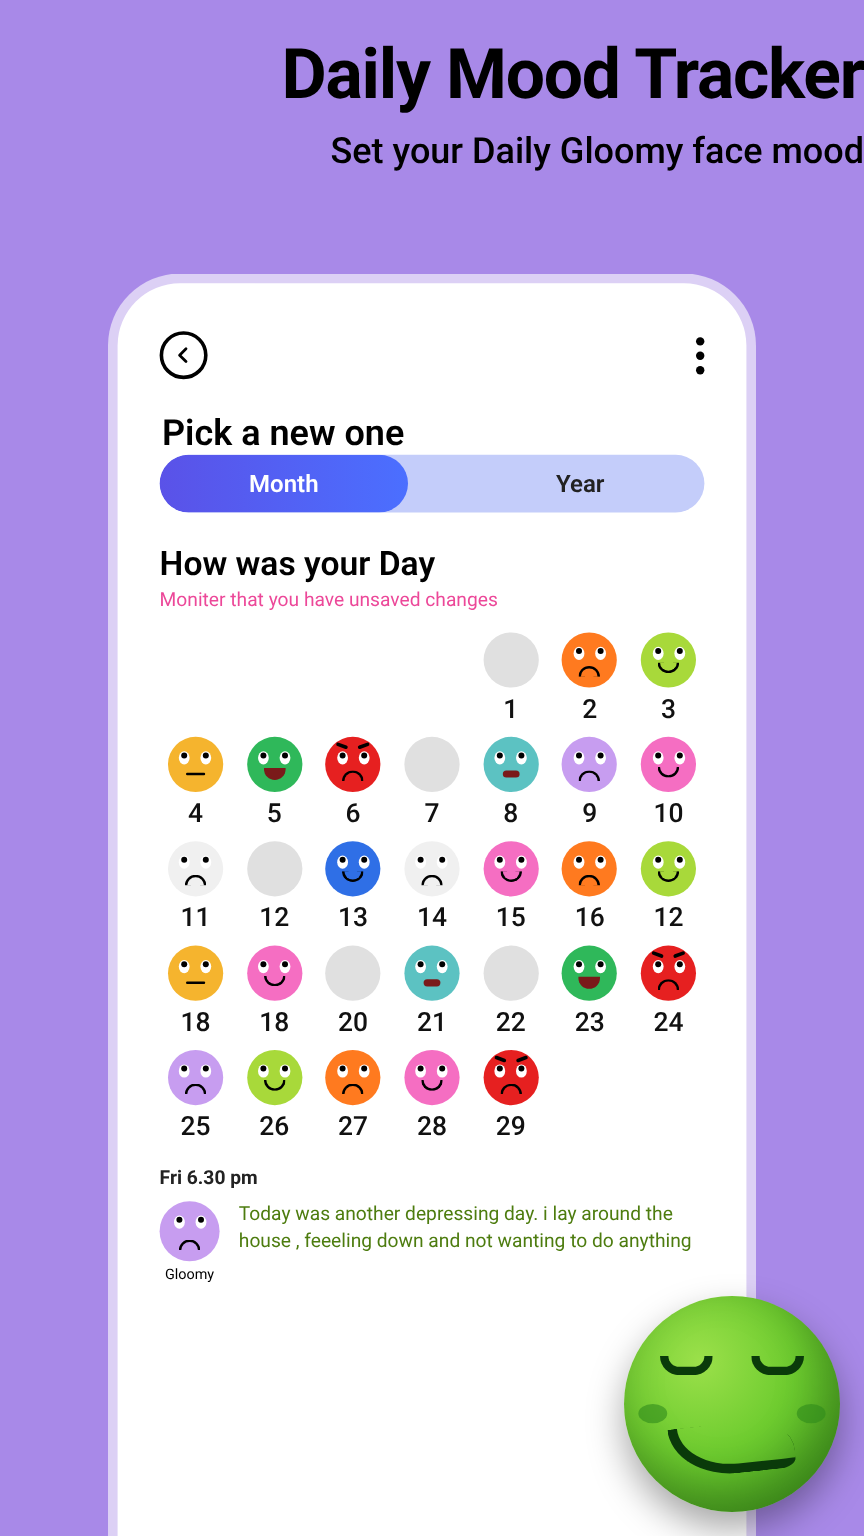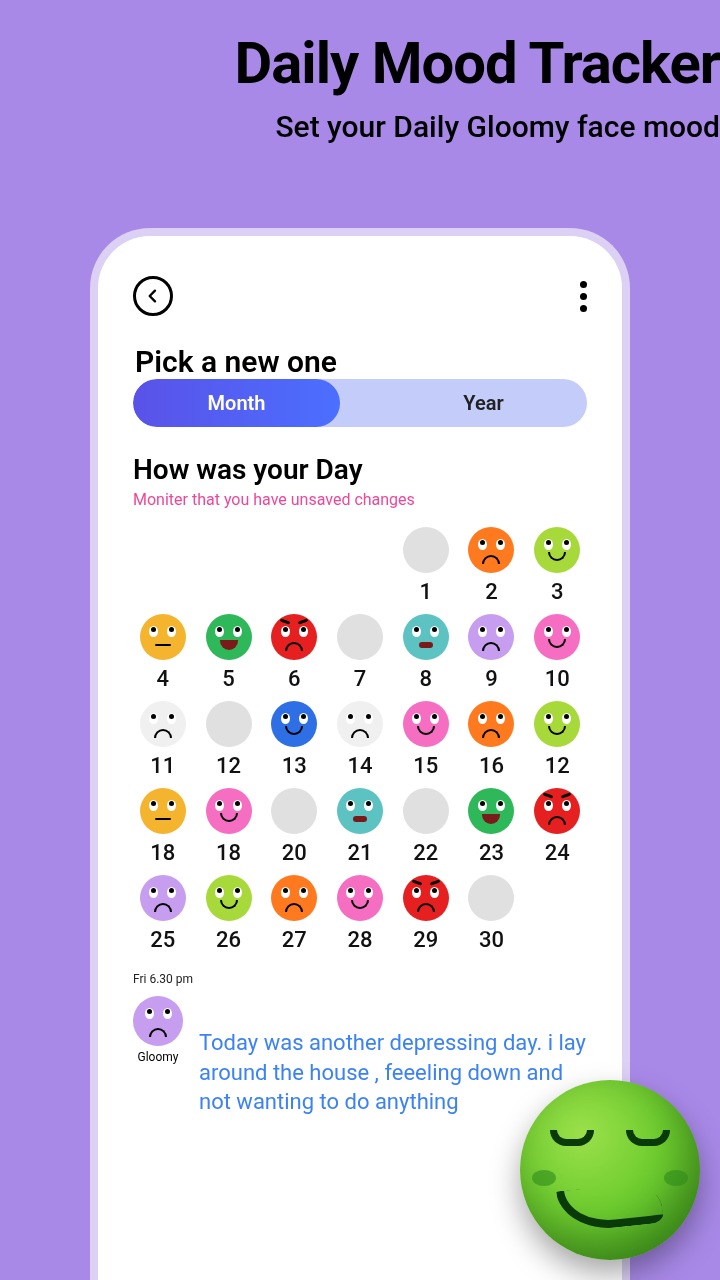--- a/index.html
+++ b/index.html
@@ -181,22 +181,22 @@
   .face-amber { background: #f5b42e; }
   .face-green { background: #2fb85a; }
   .face-red { background: #e62020; }
   .face-teal { background: #5cc2c2; }
   .face-lilac { background: #c79df0; }
   .face-pink { background: #f56ec2; }
   .face-white { background: #f0f0f0; }
   .face-blue { background: #2f6fe6; }
 
   .entry-time {
-    font-size: 12px;
-    font-weight: 400;
+    font-size: 16px;
+    font-weight: 700;
     color: #222;
     margin-top: 20px;
   }
   .entry {
     display: flex;
     gap: 16px;
     margin-top: 10px;
     align-items: flex-start;
   }
   .entry-face-wrap {
@@ -206,24 +206,23 @@
     width: 50px; height: 50px; border-radius: 50%;
     background: #c79df0;
     position: relative;
   }
   .entry-label {
     font-size: 12px;
     margin-top: 4px;
   }
   .entry-text {
     flex: 1;
-    font-size: 22px;
+    font-size: 16px;
     line-height: 1.35;
-    color: #3b82f6;
-    margin-top: 32px;
+    color: #4d7c0f;
   }
 
   .big-emoji {
     position: absolute;
     right: 20px;
     bottom: 20px;
     width: 180px;
     height: 180px;
     border-radius: 50%;
     background: radial-gradient(circle at 35% 30%, #9be04a 0%, #6ecc2f 45%, #3a9e1a 100%);
@@ -567,24 +566,20 @@
             <div class="eye"></div>
           </div>
           <div class="brows">
             <div class="brow l"></div>
             <div class="brow r"></div>
           </div>
           <div class="mouth-sad"></div>
         </div>
         <div class="daynum">29</div>
       </div>
-      <div class="cell">
-        <div class="face face-none"></div>
-        <div class="daynum">30</div>
-      </div>
     </div>
 
   <div class="entry-time">Fri 6.30 pm</div>
   <div class="entry">
     <div class="entry-face-wrap">
       <div class="entry-face">
         <div class="eyes">
             <div class="eye"></div>
             <div class="eye"></div>
           </div>

